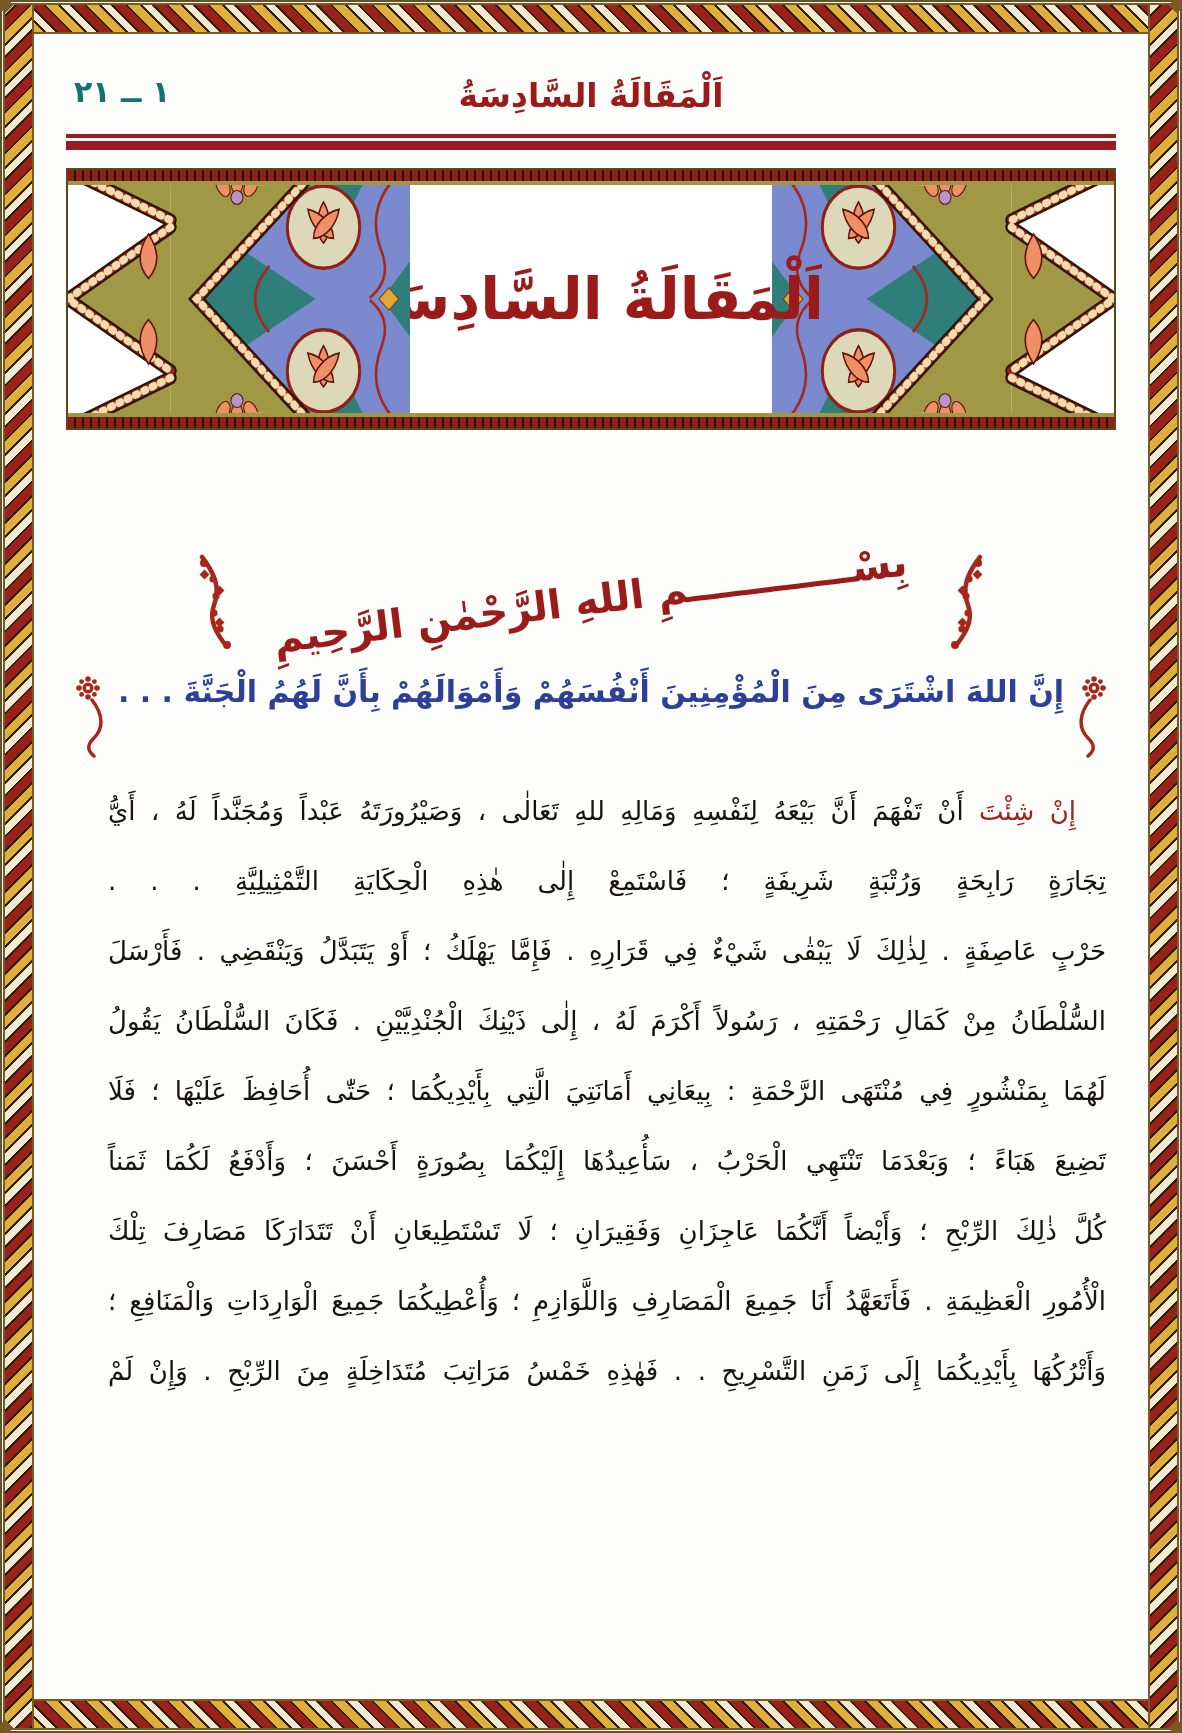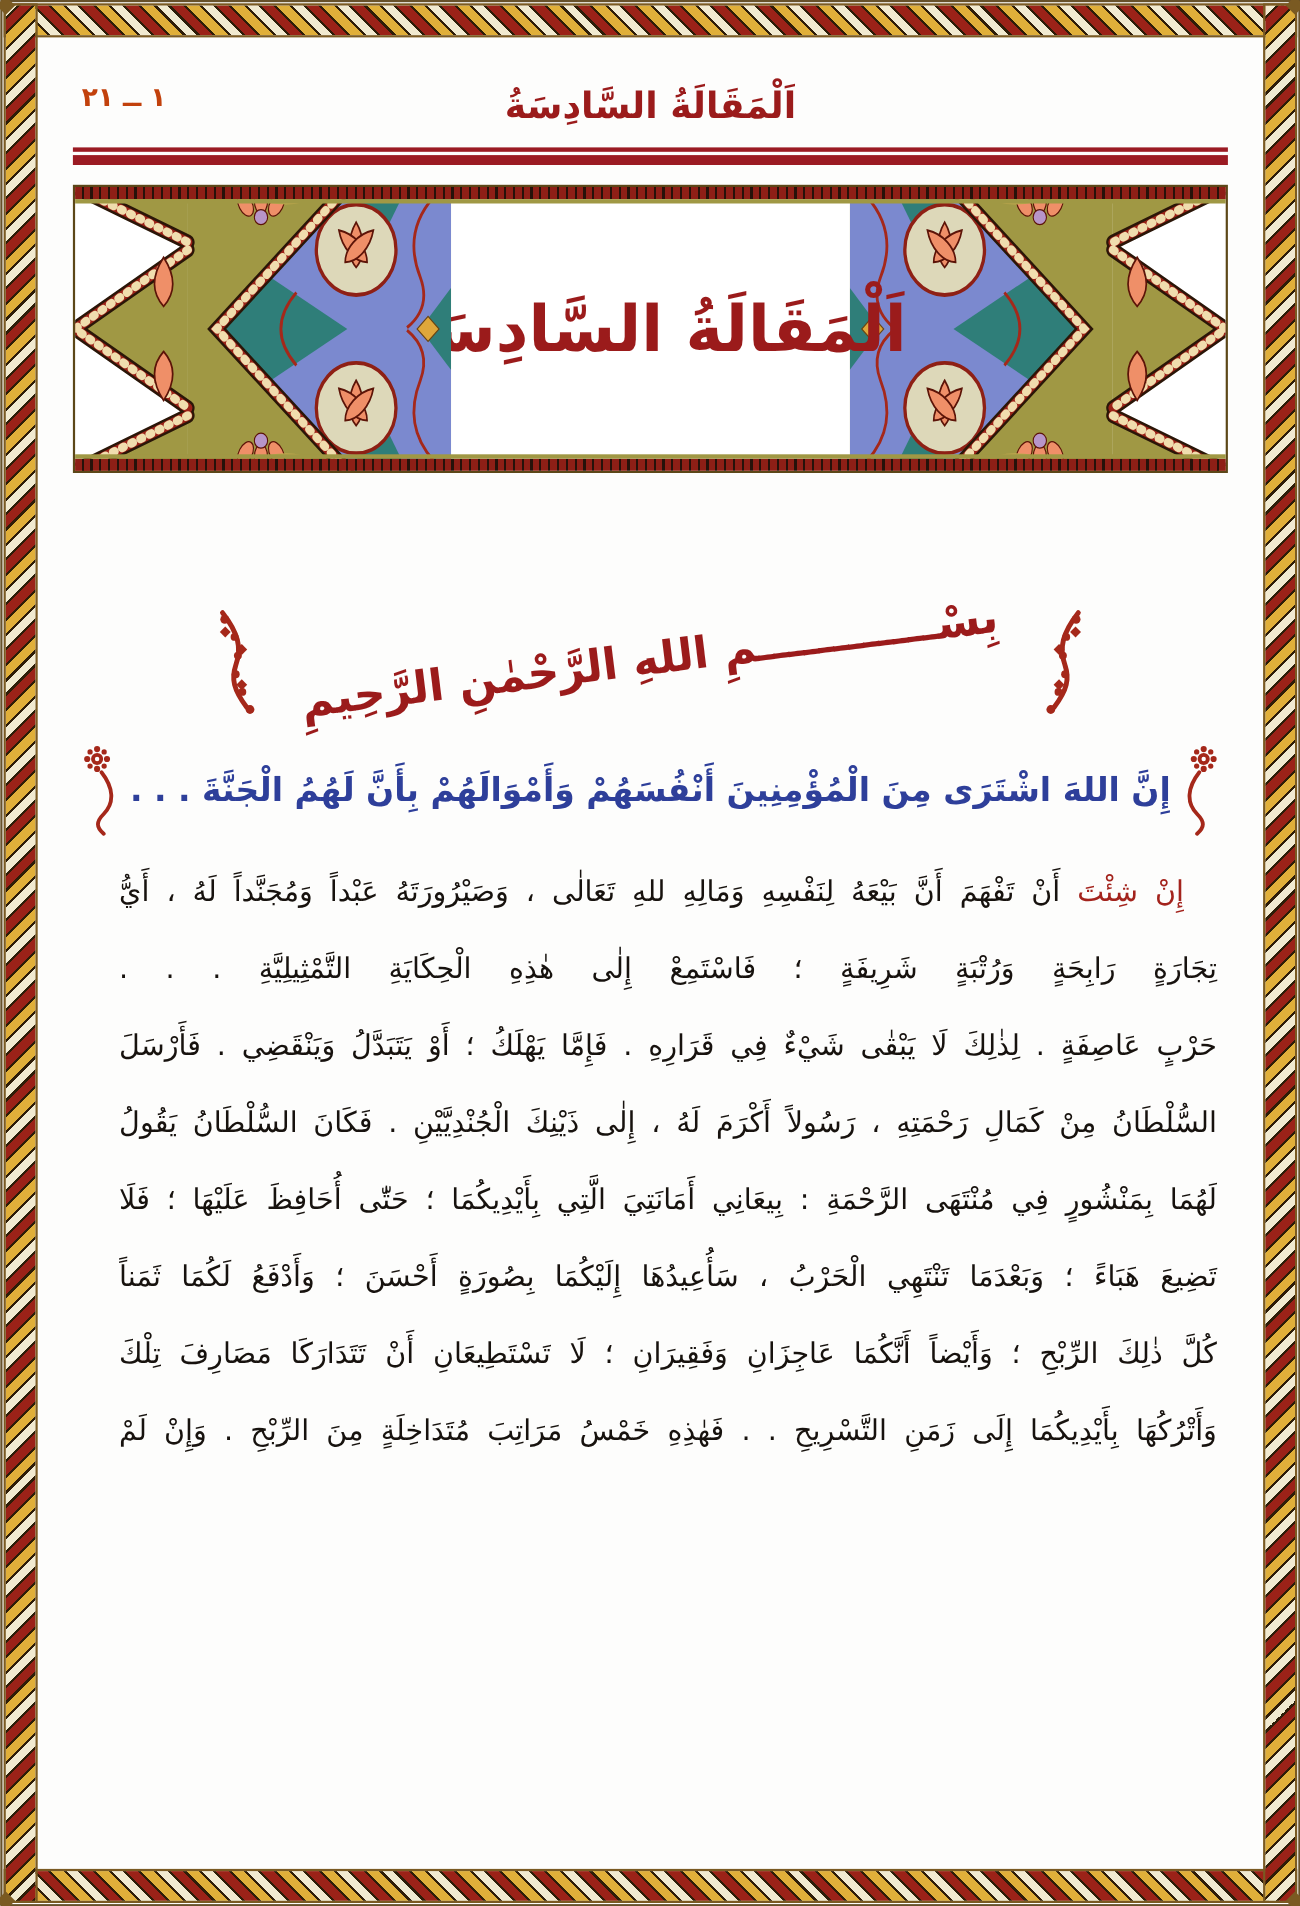--- a/index.html
+++ b/index.html
@@ -15,21 +15,21 @@
   .strip.top{top:1px;left:1px;right:1px;height:31px;}
   .strip.bottom{bottom:1px;left:1px;right:1px;height:31px;}
   .strip.left{top:1px;bottom:1px;left:1px;width:31px;}
   .strip.right{top:1px;bottom:1px;right:1px;width:31px;}
   .finial{position:absolute;width:12px;height:12px;background:#7a5a22;transform:rotate(45deg);}
   .finial.tl{top:-3px;left:-3px}.finial.tr{top:-3px;right:-3px}
   .finial.bl{bottom:-3px;left:-3px}.finial.br{bottom:-3px;right:-3px}
   
   .content{position:absolute;left:36px;right:36px;top:36px;bottom:36px;padding:0 28px;box-sizing:border-box;}
   .header{margin-top:30px;height:56px;position:relative;}
-  .page-label{position:absolute;left:8px;top:6px;font-size:24px;font-weight:bold;color:#c2410c;letter-spacing:4px;}
+  .page-label{position:absolute;left:8px;top:6px;font-size:30px;font-weight:bold;color:#0f766e;letter-spacing:4px;}
   .header-title{text-align:center;font-size:33px;font-weight:bold;color:#9b1b1b;line-height:56px;}
   .rules{margin-top:10px;}
   .rule-thin{height:4px;background:#9b1b23;}
   .rule-thick{height:9px;background:#9b1b23;margin-top:3px;}
   
   .band{margin-top:18px;height:262px;border:2px solid #5c4718;box-sizing:border-box;
         position:relative;display:flex;background:#fff;}
   .ribbon{position:absolute;left:0;right:0;height:11px;z-index:3;
         background:repeating-linear-gradient(90deg,#8e1f16 0 6px,#26120a 6px 8px);}
   .ribbon.t{top:0;border-bottom:4px solid #a09844;}
@@ -41,21 +41,21 @@
   .band-title{position:absolute;inset:0;display:flex;align-items:center;justify-content:center;
         font-size:58px;font-weight:bold;color:#9b1b1b;white-space:nowrap;}
   
   .basmala-row{margin-top:118px;height:112px;display:flex;align-items:center;justify-content:center;gap:26px;}
   .basmala-orn{width:54px;height:110px;flex:0 0 auto;}
   .basmala-orn svg{width:100%;height:100%;display:block;}
   .basmala-orn.lt svg{transform:scaleX(-1);}
   .basmala-text{font-size:40px;font-weight:bold;color:#9b1b1b;transform:rotate(-7deg) translateY(-4px);
         white-space:nowrap;}
   
-  .verse-row{margin-top:14px;height:88px;display:flex;align-items:center;justify-content:center;gap:6px;}
+  .verse-row{margin-top:14px;height:88px;display:flex;justify-content:center;gap:6px;}
   .verse-bracket{width:44px;height:84px;flex:0 0 auto;}
   .verse-bracket svg{width:100%;height:100%;display:block;}
   .verse-bracket.close svg{transform:scaleX(-1);}
   .verse-text{font-size:30px;font-weight:bold;color:#2e3f9a;white-space:nowrap;}
   
   .body-col{margin-top:14px;padding:0 10px;color:#17120e;}
   .bline{font-size:26px;line-height:70px;text-align:justify;text-align-last:justify;direction:rtl;margin-left:32px;}
   .bline .lead{color:#a3231c;}
   .bline.indent{text-indent:30px;}
 </style>
@@ -239,17 +239,18 @@
     </div>
 
     <div class="body-col" dir="rtl">
       <div class="bline indent"><span class="lead">إِنْ شِئْتَ </span><span>أَنْ تَفْهَمَ أَنَّ بَيْعَهُ لِنَفْسِهِ وَمَالِهِ للهِ تَعَالٰى ، وَصَيْرُورَتَهُ عَبْداً وَمُجَنَّداً لَهُ ، أَيُّ</span></div>
       <div class="bline"><span>تِجَارَةٍ رَابِحَةٍ وَرُتْبَةٍ شَرِيفَةٍ ؛ فَاسْتَمِعْ إِلٰى هٰذِهِ الْحِكَايَةِ التَّمْثِيلِيَّةِ . . .</span></div>
       <div class="bline"><span>حَرْبٍ عَاصِفَةٍ . لِذٰلِكَ لَا يَبْقٰى شَيْءٌ فِي قَرَارِهِ . فَإِمَّا يَهْلَكُ ؛ أَوْ يَتَبَدَّلُ وَيَنْقَضِي . فَأَرْسَلَ</span></div>
       <div class="bline"><span>السُّلْطَانُ مِنْ كَمَالِ رَحْمَتِهِ ، رَسُولاً أَكْرَمَ لَهُ ، إِلٰى ذَيْنِكَ الْجُنْدِيَّيْنِ . فَكَانَ السُّلْطَانُ يَقُولُ</span></div>
       <div class="bline"><span>لَهُمَا بِمَنْشُورٍ فِي مُنْتَهَى الرَّحْمَةِ : بِيعَانِي أَمَانَتِيَ الَّتِي بِأَيْدِيكُمَا ؛ حَتّٰى أُحَافِظَ عَلَيْهَا ؛ فَلَا</span></div>
       <div class="bline"><span>تَضِيعَ هَبَاءً ؛ وَبَعْدَمَا تَنْتَهِي الْحَرْبُ ، سَأُعِيدُهَا إِلَيْكُمَا بِصُورَةٍ أَحْسَنَ ؛ وَأَدْفَعُ لَكُمَا ثَمَناً</span></div>
       <div class="bline"><span>كُلَّ ذٰلِكَ الرِّبْحِ ؛ وَأَيْضاً أَنَّكُمَا عَاجِزَانِ وَفَقِيرَانِ ؛ لَا تَسْتَطِيعَانِ أَنْ تَتَدَارَكَا مَصَارِفَ تِلْكَ</span></div>
+      <div class="bline"><span>الْأُمُورِ الْعَظِيمَةِ . فَأَتَعَهَّدُ أَنَا جَمِيعَ الْمَصَارِفِ وَاللَّوَازِمِ ؛ وَأُعْطِيكُمَا جَمِيعَ الْوَارِدَاتِ وَالْمَنَافِعِ ؛</span></div>
       <div class="bline"><span>وَأَتْرُكُهَا بِأَيْدِيكُمَا إِلَى زَمَنِ التَّسْرِيحِ . . فَهٰذِهِ خَمْسُ مَرَاتِبَ مُتَدَاخِلَةٍ مِنَ الرِّبْحِ . وَإِنْ لَمْ</span></div>
     </div>
 
   </div>
 </div>
 
 </body></html>

